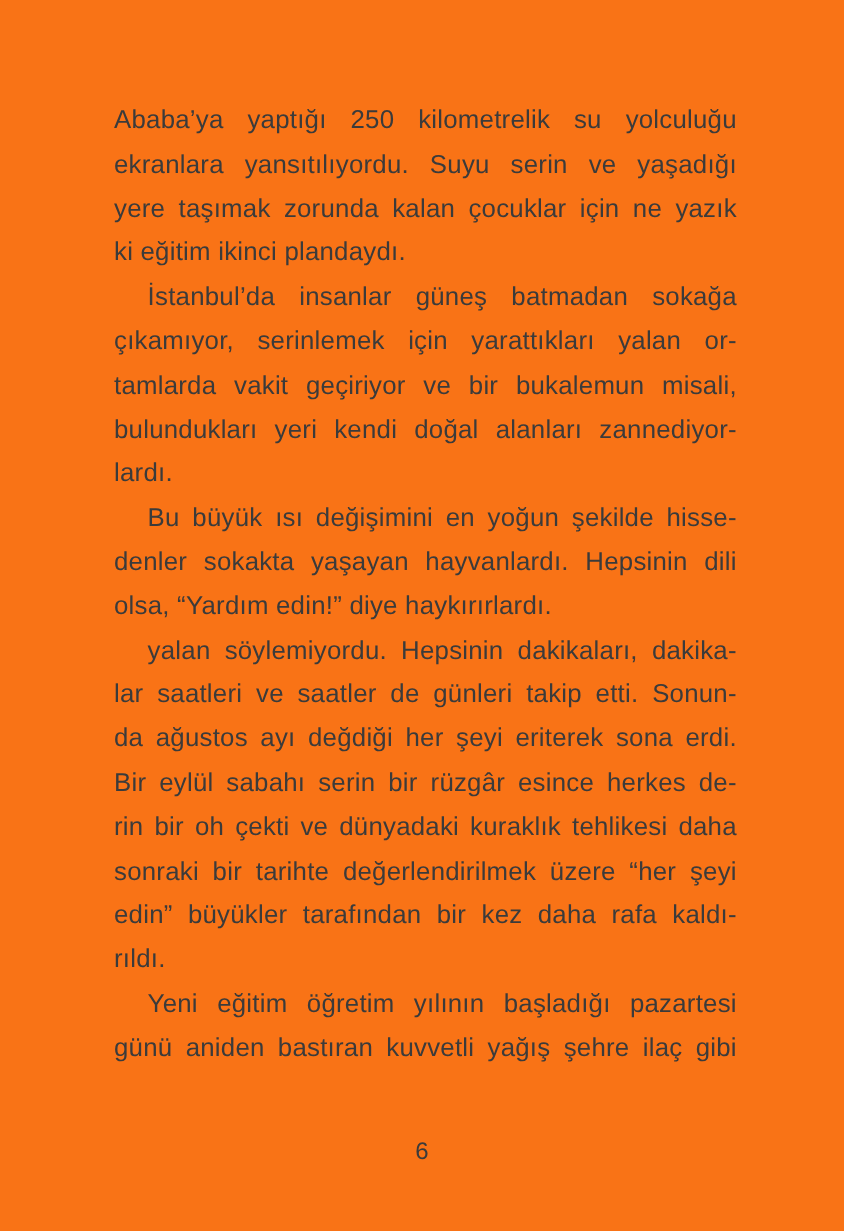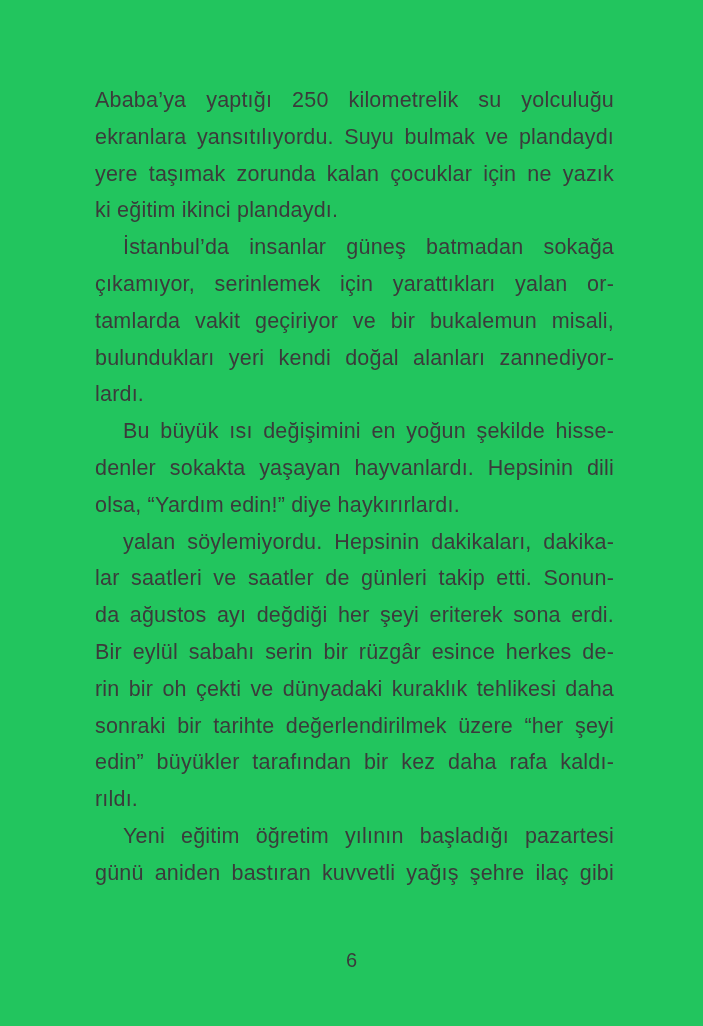--- a/index.html
+++ b/index.html
@@ -4,21 +4,21 @@
 <style>
   html, body {
     margin: 0;
     padding: 0;
     background: #ffffff;
   }
   .page {
     position: relative;
     width: 703px;
     height: 1026px;
-    background: #22c55e;
+    background: #f97316;
     overflow: hidden;
     font-family: "Liberation Sans", sans-serif;
   }
   .text-block {
     position: absolute;
     left: 95px;
     top: 82px;
     width: 519px;
   }
   .para {
@@ -51,21 +51,21 @@
     color: #3b3b3b;
   }
 </style>
 </head>
 <body>
 
 <div class="page">
   <div class="text-block" id="text-block">
       <div class="para">
         <div class="line">Ababa’ya yaptığı 250 kilometrelik su yolculuğu</div>
-        <div class="line">ekranlara yansıtılıyordu. Suyu bulmak ve plandaydı</div>
+        <div class="line">ekranlara yansıtılıyordu. Suyu serin ve yaşadığı</div>
         <div class="line">yere taşımak zorunda kalan çocuklar için ne yazık</div>
         <div class="line last">ki eğitim ikinci plandaydı.</div>
       </div>
       <div class="para indent">
         <div class="line">İstanbul’da insanlar güneş batmadan sokağa</div>
         <div class="line">çıkamıyor, serinlemek için yarattıkları yalan or-</div>
         <div class="line">tamlarda vakit geçiriyor ve bir bukalemun misali,</div>
         <div class="line">bulundukları yeri kendi doğal alanları zannediyor-</div>
         <div class="line last">lardı.</div>
       </div>

